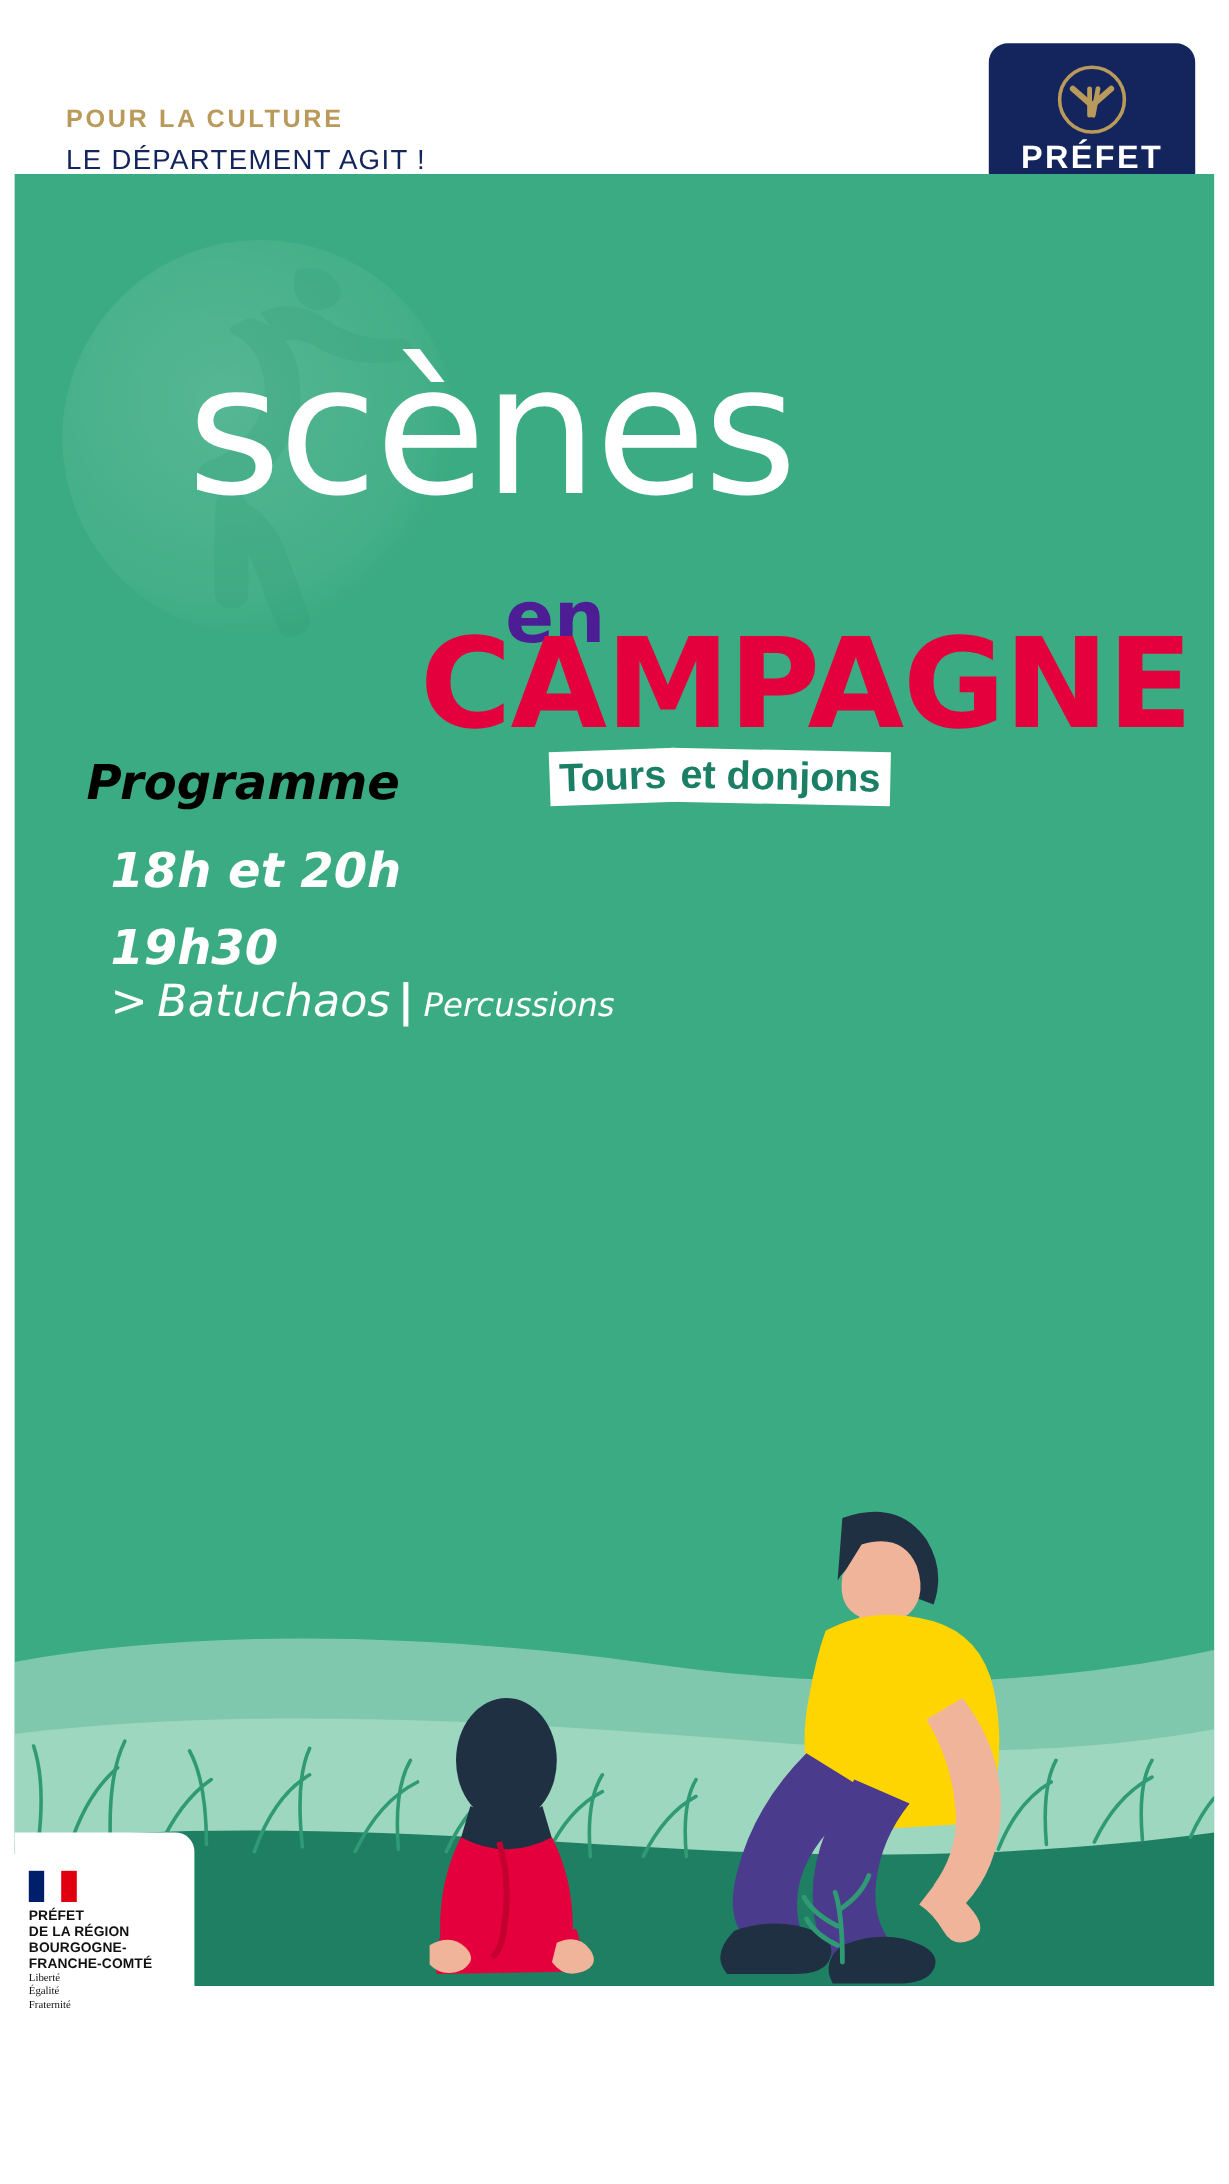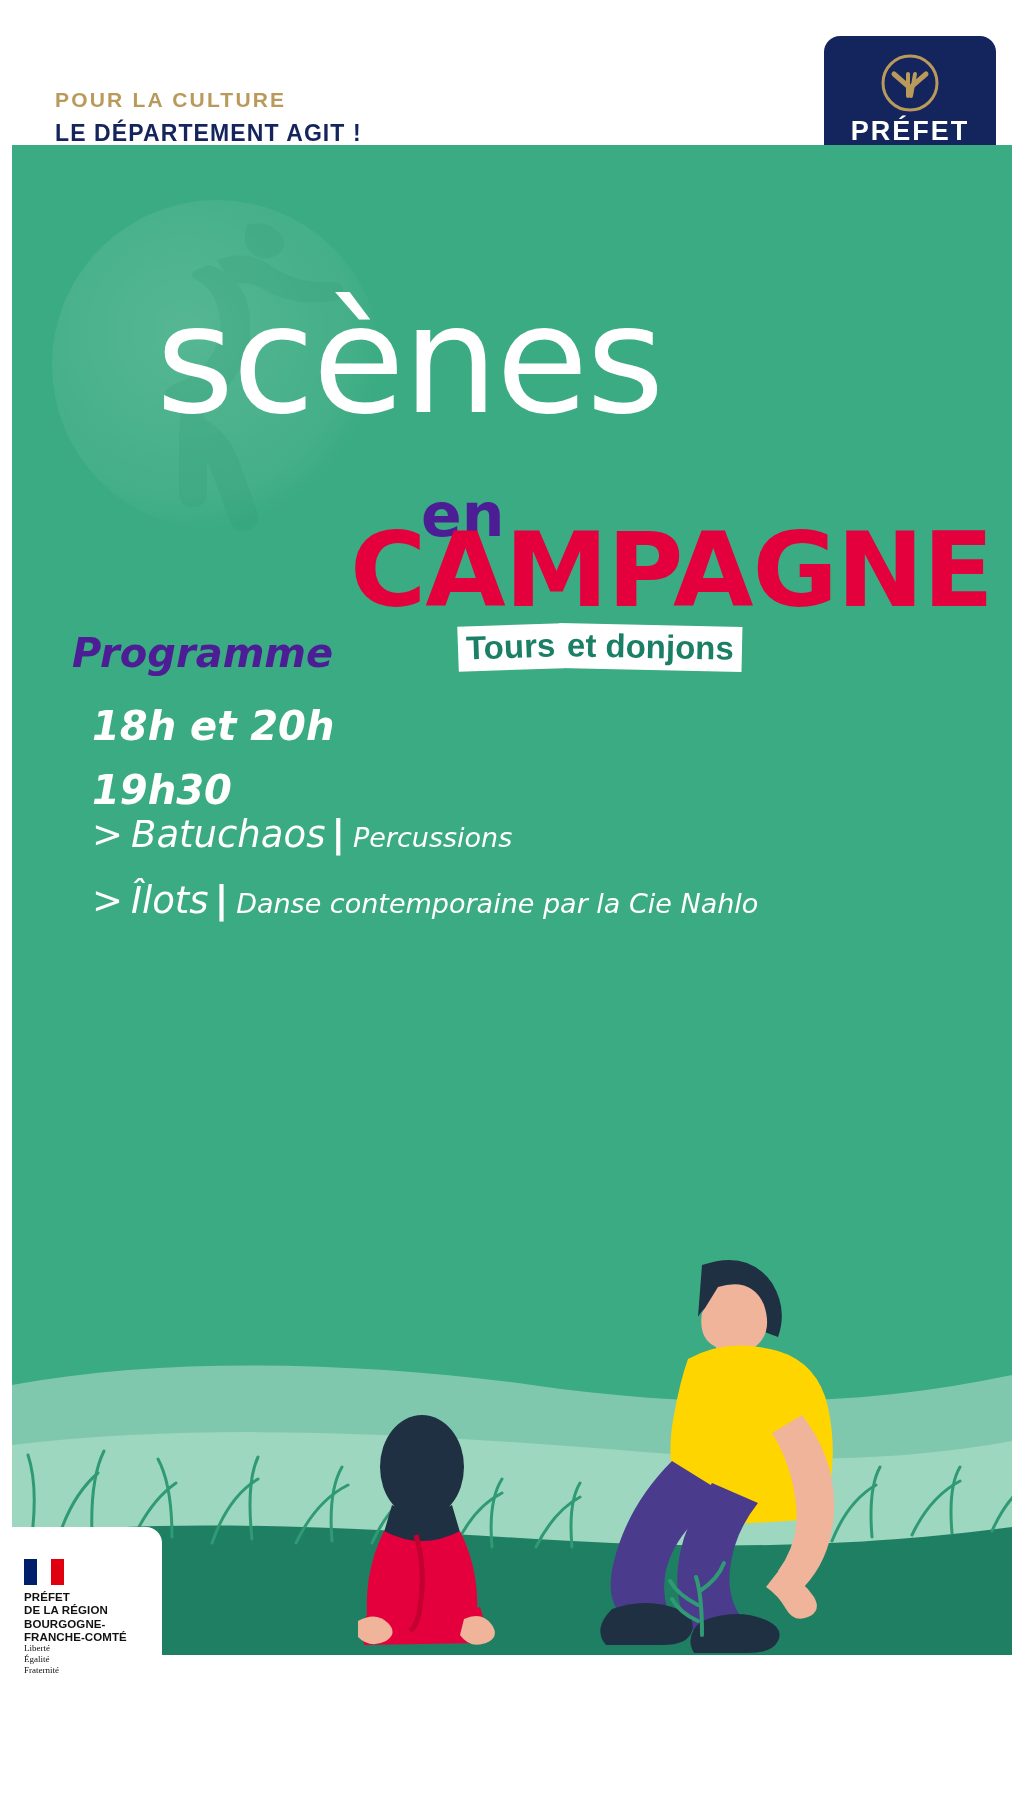--- a/index.html
+++ b/index.html
@@ -35,21 +35,21 @@
     line-height: 1.18;
   }
   .tagline .line1 {
     font-size: 21px;
     font-weight: bold;
     letter-spacing: 2.2px;
     color: #b99a5b;
   }
   .tagline .line2 {
     font-size: 23px;
-    font-weight: bold;
+    font-weight: normal;
     letter-spacing: 1.1px;
     color: #14245c;
     margin-top: 7px;
   }
 
   
   .logo-block {
     position: absolute;
     right: 28px;
     top: 36px;
@@ -182,21 +182,21 @@
   .t-sub .s1 { transform: rotate(-2deg); }
   .t-sub .s2 { transform: rotate(1.2deg); margin-left: -4px; }
 
   
   .programme-title {
     position: absolute;
     left: 60px;
     top: 485px;
     font-size: 40px;
     font-weight: bold;
-    color: #4c1d95;
+    color: #000000;
     font-style: italic;
     font-family: "DejaVu Sans", sans-serif;
   }
   .prog-list {
     position: absolute;
     left: 80px;
     top: 560px;
     width: 880px;
     color: #ffffff;
   }
@@ -352,23 +352,20 @@
       </div>
 
       <div class="prog-item">
         <div class="prog-time">19h30</div>
         <div class="prog-line">
           <span class="arrow">&gt;</span><span class="name">Batuchaos</span><span class="sep">|</span><span class="detail">Percussions</span>
         </div>
       </div>
 
       <div class="prog-item">
-        <div class="prog-line">
-          <span class="arrow">&gt;</span><span class="name">Îlots</span><span class="sep">|</span><span class="detail">Danse contemporaine par la Cie Nahlo</span>
-        </div>
       </div>
 
     </div>
 
     <svg class="illus" viewBox="0 0 1000 420" preserveAspectRatio="none" aria-hidden="true">
 
       <path d="M0 150 C 160 120, 360 128, 520 150 C 700 176, 860 170, 1000 140 L1000 420 L0 420 Z" fill="#7fc8ae"></path>
       <path d="M0 210 C 200 186, 420 200, 620 216 C 790 230, 900 224, 1000 206 L1000 420 L0 420 Z" fill="#9ed7c0"></path>
 
       <path d="M0 300 C 180 280, 380 296, 560 306 C 740 316, 880 308, 1000 292 L1000 420 L0 420 Z" fill="#1f7f63"></path>

